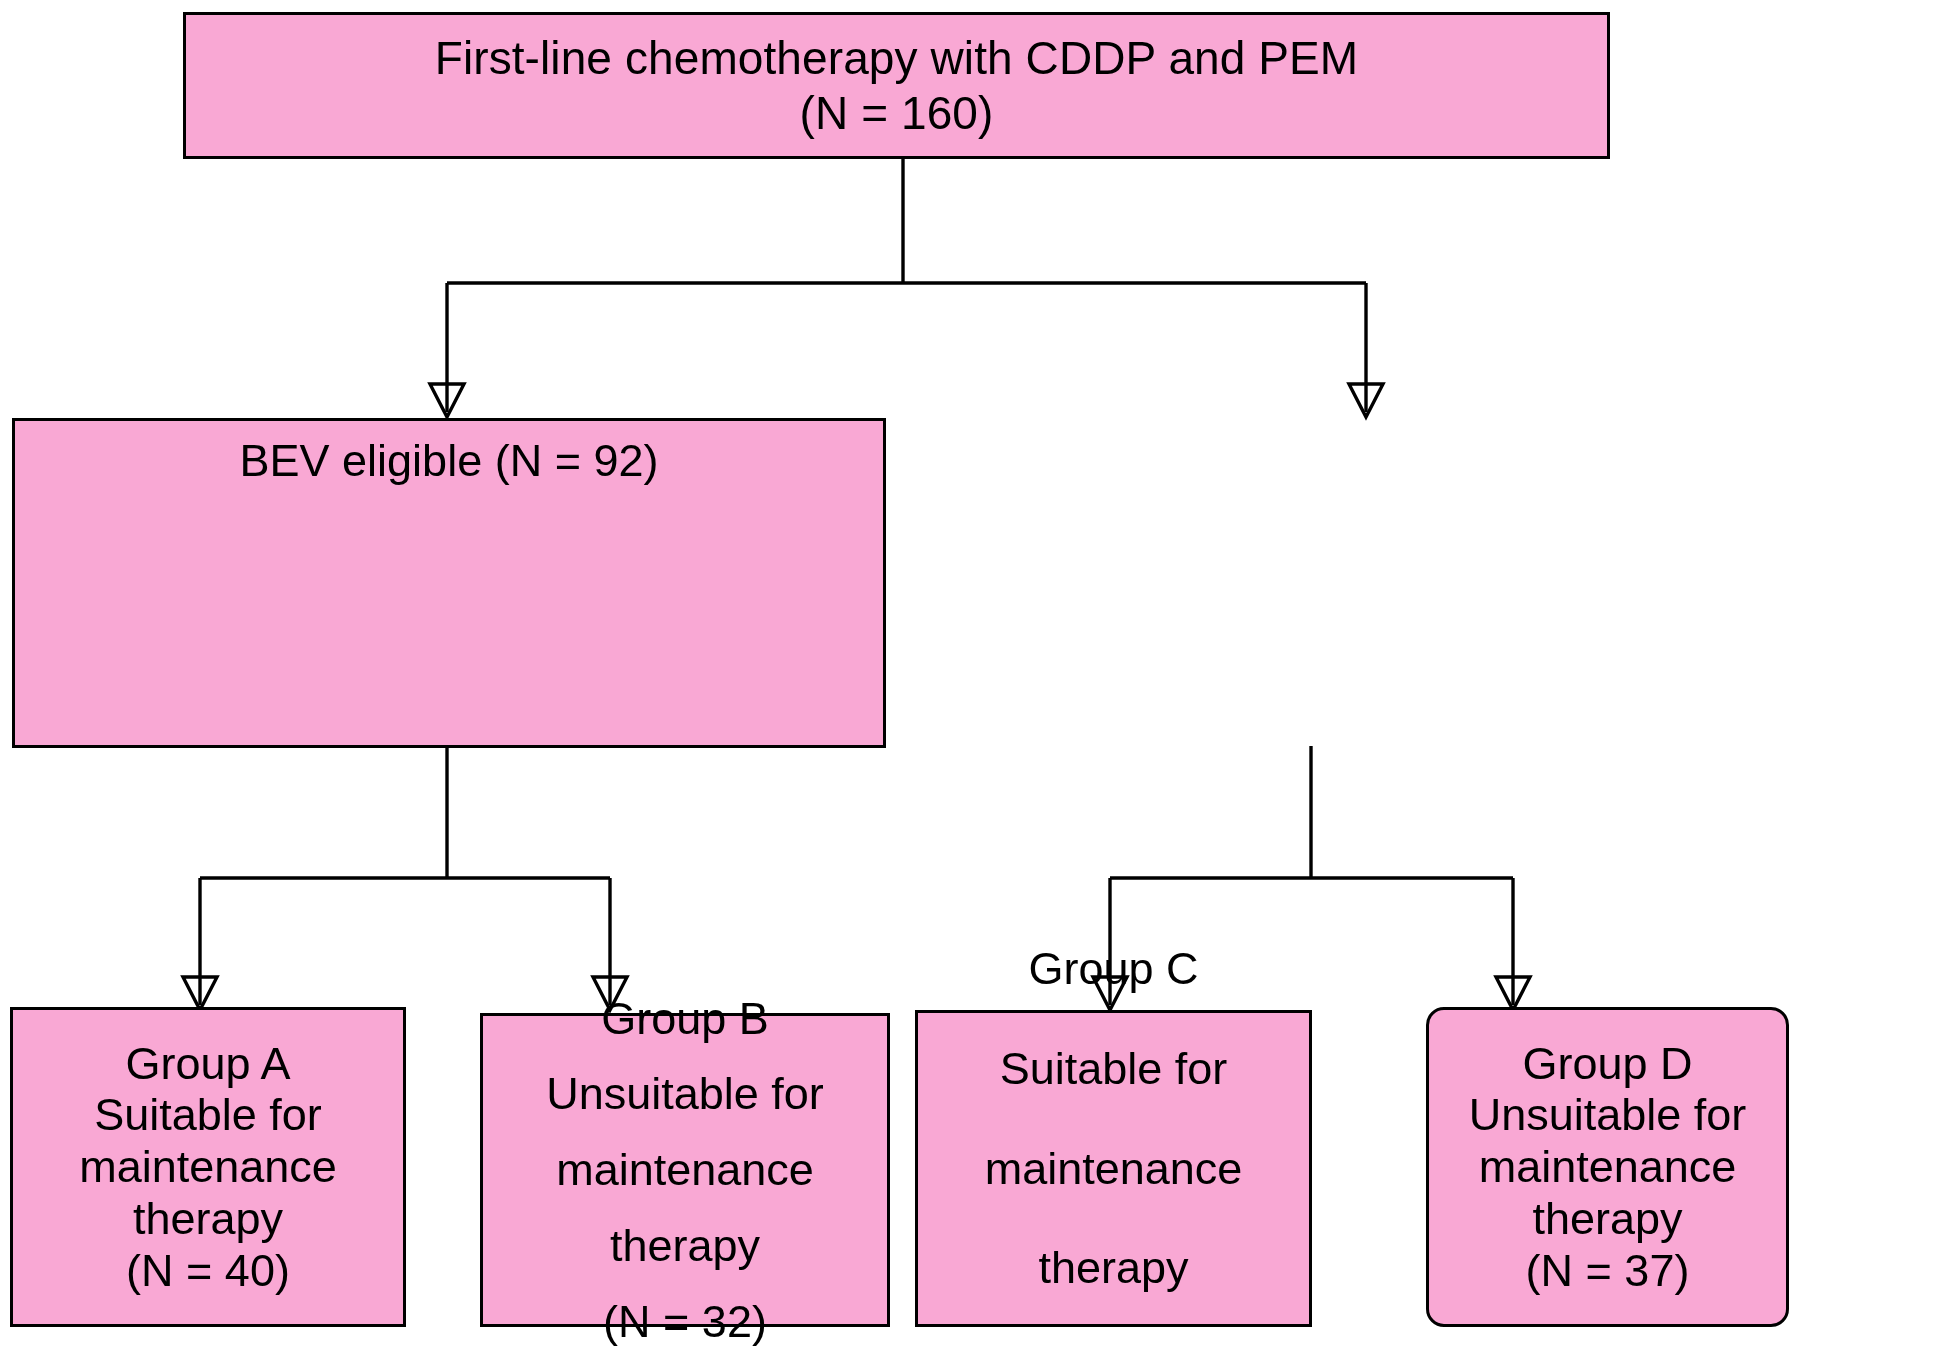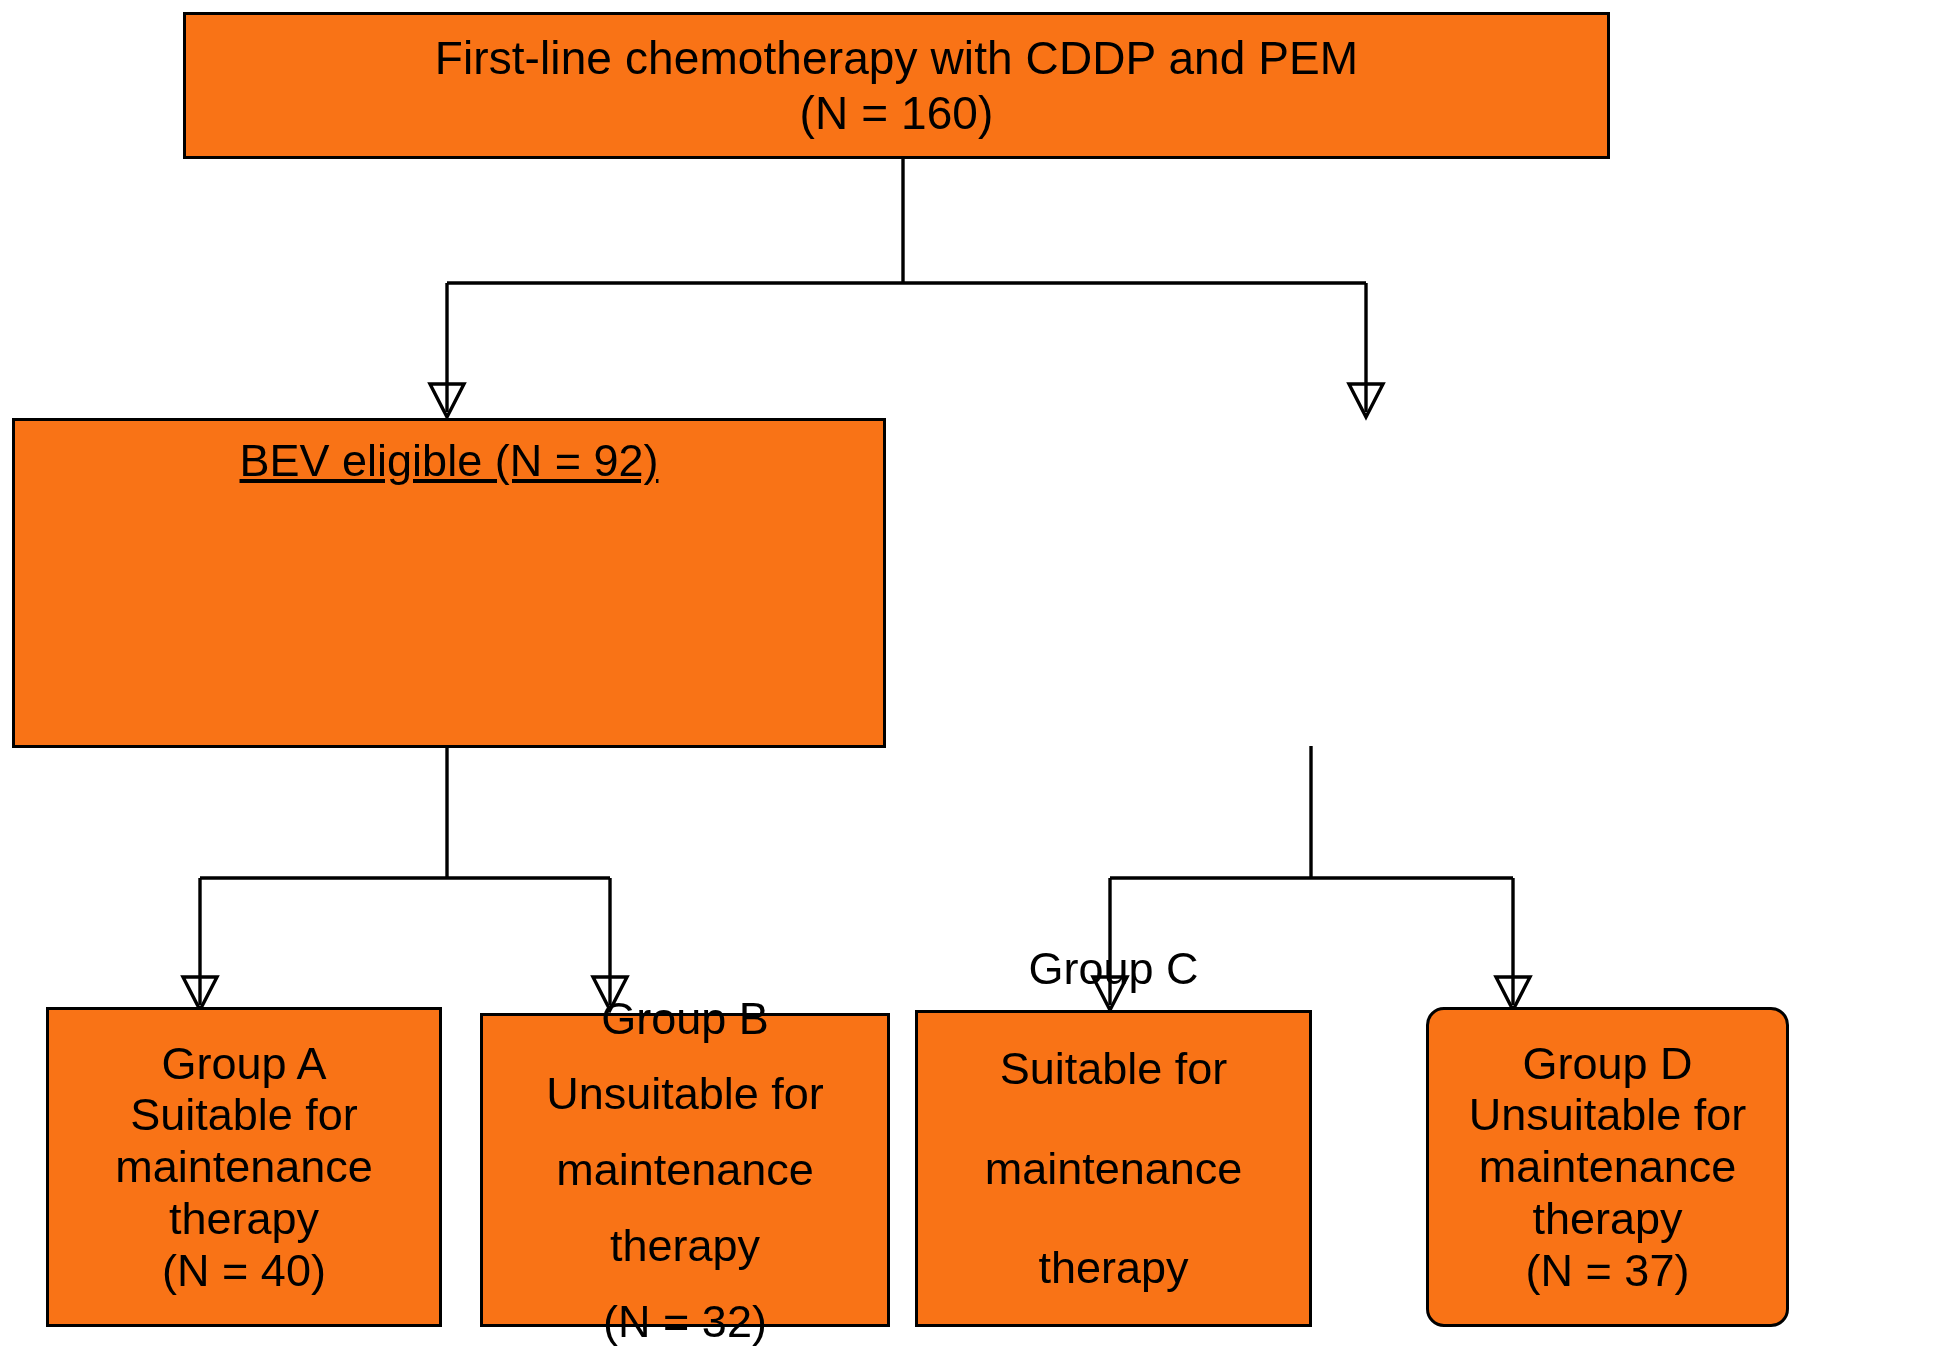--- a/index.html
+++ b/index.html
@@ -14,35 +14,34 @@
     height: 1346px;
     background: #ffffff;
     font-family: "Liberation Sans", sans-serif;
     color: #000000;
     overflow: hidden;
   }
   .node {
     position: absolute;
     box-sizing: border-box;
     border: 3px solid #000000;
-    background: #f97316;
+    background: #f9a8d4;
   }
   .node-center {
     display: flex;
     flex-direction: column;
     align-items: center;
     justify-content: center;
     text-align: center;
   }
   .node-top {
     display: flex;
     flex-direction: column;
     align-items: stretch;
     justify-content: flex-start;
-    text-decoration: underline;
   }
   .line-xl {
     font-size: 46px;
     line-height: 1.18;
     letter-spacing: 0.1px;
     white-space: nowrap;
   }
   .line-lg {
     font-size: 45px;
     line-height: 1.15;
@@ -135,21 +134,21 @@
   <div class="node node-center" style="left:183px; top:12px; width:1427px; height:147px;">
     <div class="line-xl">First-line chemotherapy with CDDP and PEM</div>
     <div class="line-xl">(N = 160)</div>
   </div>
 
   <div class="node node-top" style="left:12px; top:418px; width:874px; height:330px;">
     <div class="node-title">BEV eligible (N = 92)</div>
   </div>
 
 
-  <div class="node node-center" style="left:10px; top:1007px; width:396px; height:320px;margin-left:36px;">
+  <div class="node node-center" style="left:10px; top:1007px; width:396px; height:320px;">
     <div class="line-lg grp-line">Group A</div>
     <div class="line-lg grp-line">Suitable for</div>
     <div class="line-lg grp-line">maintenance</div>
     <div class="line-lg grp-line">therapy</div>
     <div class="line-lg grp-line">(N = 40)</div>
   </div>
 
   <div class="node node-center" style="left:480px; top:1013px; width:410px; height:314px;gap:24px;">
     <div class="line-lg grp-line">Group B</div>
     <div class="line-lg grp-line">Unsuitable for</div>

